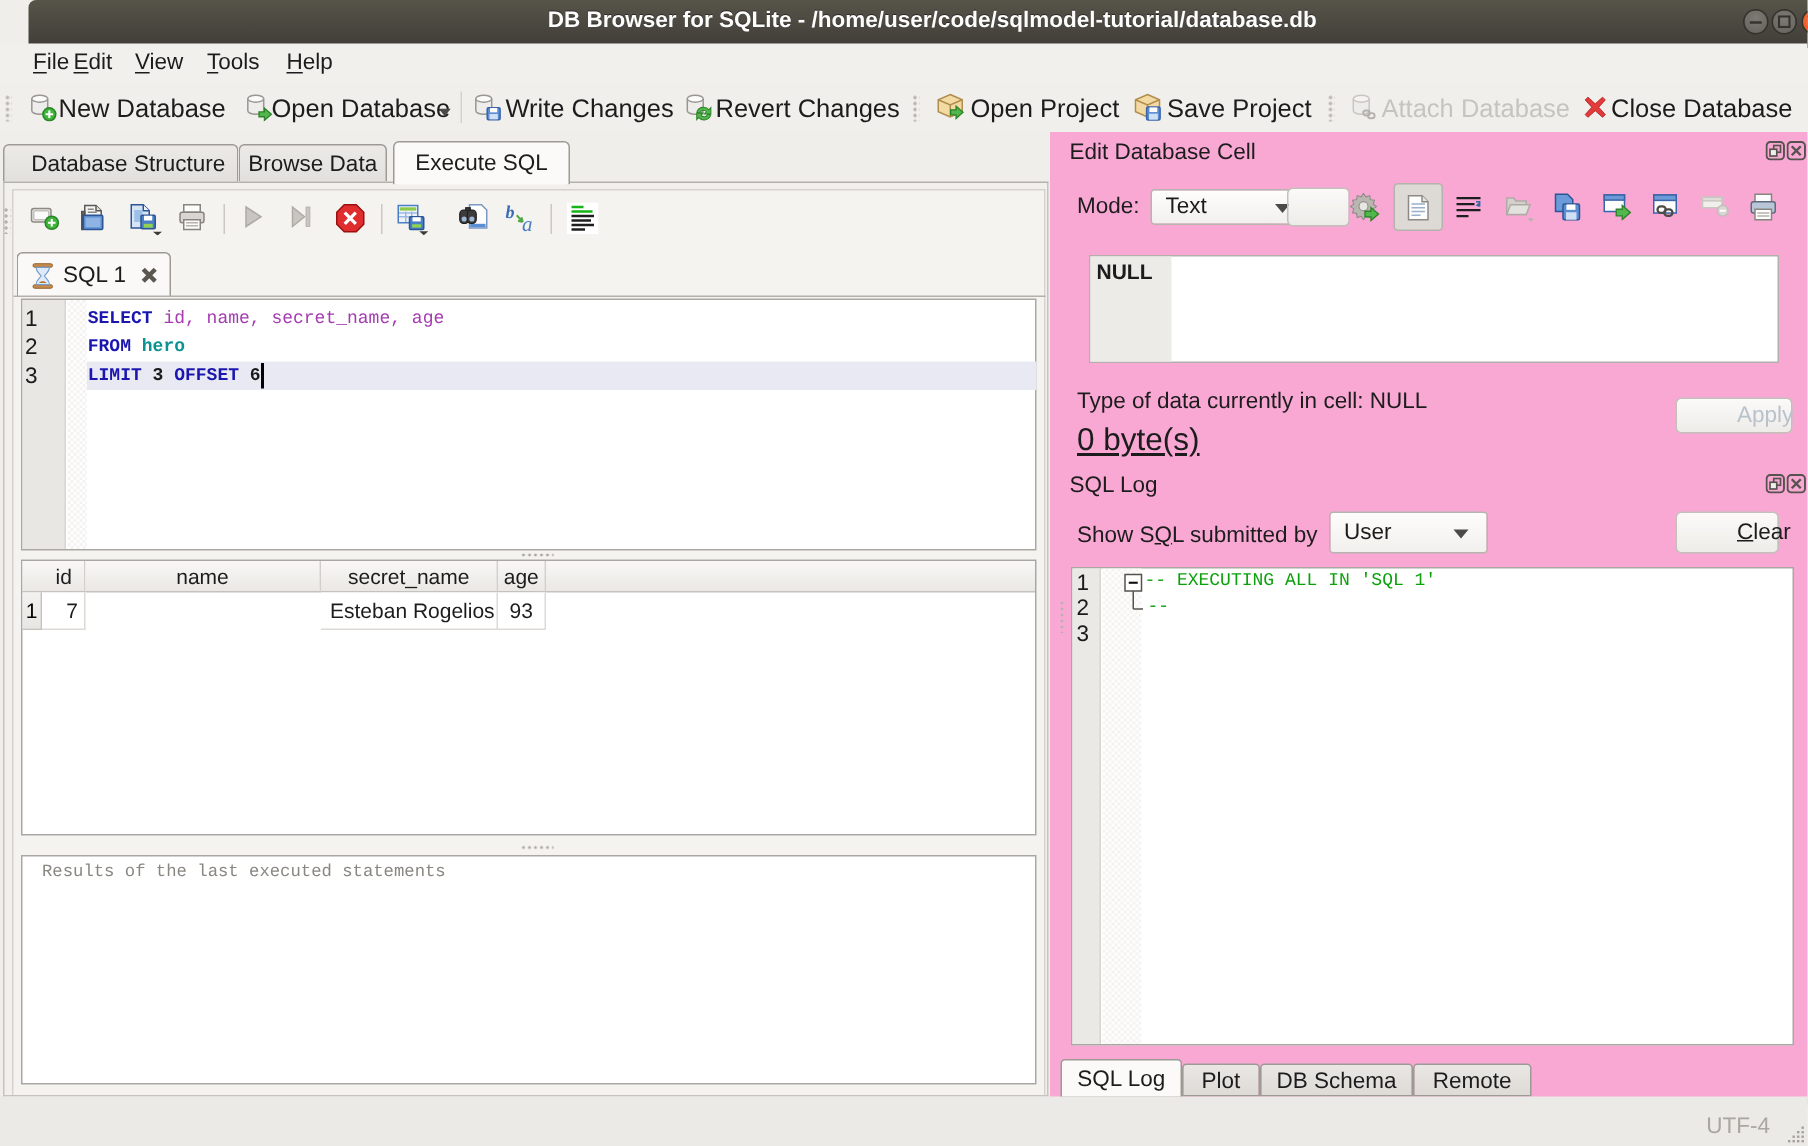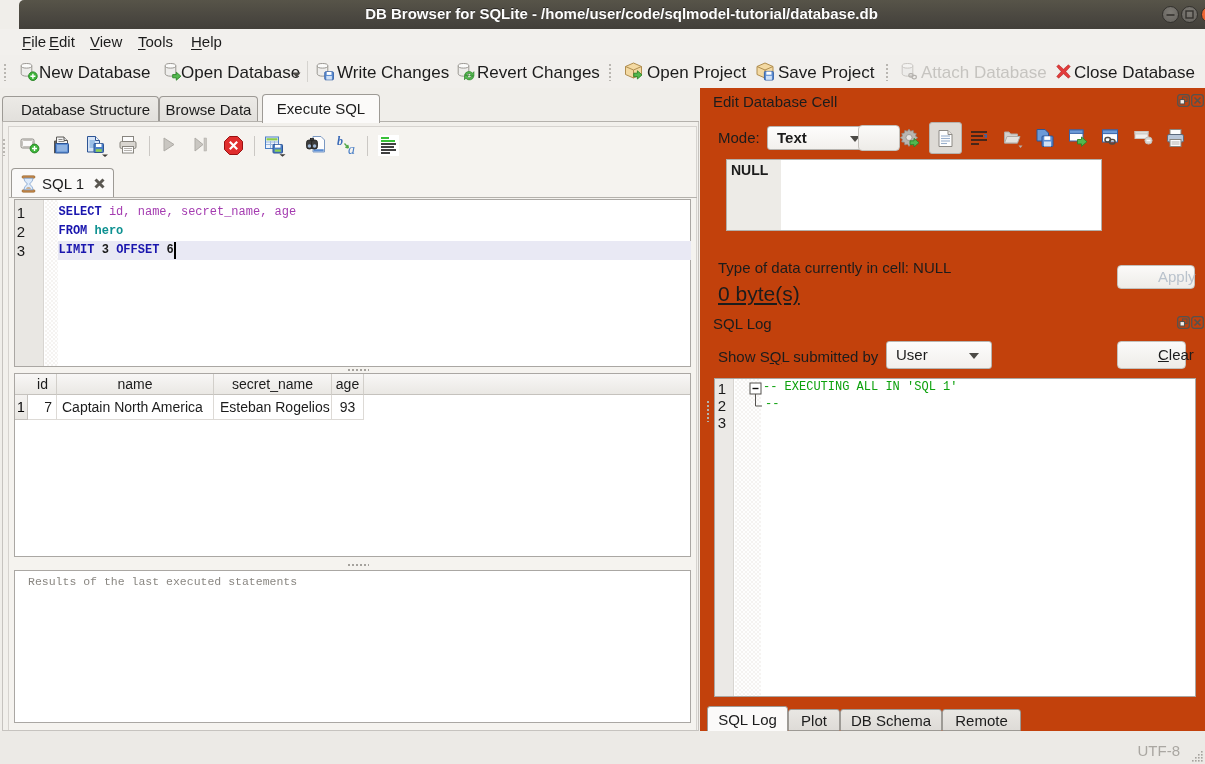--- a/index.html
+++ b/index.html
@@ -81,21 +81,21 @@
 
 .splitdots { position:absolute; width:22px; height:4px;
   background-image:radial-gradient(circle, #a5a29d 0.9px, transparent 1.1px);
   background-size:4px 4px; }
 
 
 #resultsbox { left:5px; top:443px; width:677px; height:153px; }
 #resultsbox div { font-family:"Liberation Mono",monospace; font-size:11.5px; color:#8a8782; padding:4px 0 0 13px; }
 
 
-#rightpanel { left:700px; top:88px; width:505px; height:649px; background:#c2410c; }
+#rightpanel { left:700px; top:88px; width:505px; height:649px; background:#f9a8d4; }
 .docktitle { position:absolute; font-size:15px; color:#1c1c1c; }
 label.frm { position:absolute; font-size:15px; color:#1c1c1c; }
 .combo { position:absolute; background:linear-gradient(#fdfdfc,#f2f0ed); border:1px solid #b7b4b0; border-radius:3px;
   font-size:15px; color:#1c1c1c; }
 .combo .arr { position:absolute; width:0; height:0; border-left:5px solid transparent; border-right:5px solid transparent;
   border-top:6px solid #4c4a46; }
 .btn { position:absolute; background:linear-gradient(#fbfaf9,#eeece8); border:1px solid #c3c0bb; border-radius:4px;
   font-size:15px; text-align:center; color:#1c1c1c;padding-left:40px; }
 #cellicons svg { position:absolute; top:0; }
 
@@ -324,21 +324,20 @@
     <div class="splitdots" style="left:338px; top:241px;"></div>
 
     <div class="whitebox" id="rtable">
       <div class="th" style="left:0; width:42px; padding-left:14px;">id</div>
       <div class="th" style="left:42px; width:157px;">name</div>
       <div class="th" style="left:199px; width:118px;">secret_name</div>
       <div class="th" style="left:317px; width:32px;">age</div>
       <div class="th" style="left:349px; width:326px; border-right:none;"></div>
       <div id="rowhdr">1</div>
       <div class="td" style="left:13px; width:29px; text-align:right; padding-right:4px;">7</div>
-      <div class="td" style="left:42px; width:157px; padding-left:5px;">Captain North America</div>
       <div class="td" style="left:199px; width:118px; padding-left:6px;">Esteban Rogelios</div>
       <div class="td" style="left:317px; width:32px; text-align:center;">93</div>
     </div>
 
     <div class="splitdots" style="left:338px; top:436px;"></div>
 
     <div class="whitebox" id="resultsbox">
       <div>Results of the last executed statements</div>
     </div>
   </div>
@@ -351,21 +350,21 @@
     <rect x="0.7" y="0.7" width="11.6" height="11.6" rx="2.5" fill="none" stroke="#56524e" stroke-width="1.3"></rect>
     <rect x="5.5" y="3" width="4.5" height="4.5" fill="none" stroke="#56524e" stroke-width="1.1"></rect>
     <rect x="3" y="5.5" width="4.5" height="4.5" fill="#f0eeea" stroke="#56524e" stroke-width="1.1"></rect>
   </svg>
   <svg class="abs" style="left:491px;top:6px" width="13" height="13" viewBox="0 0 13 13">
     <rect x="0.7" y="0.7" width="11.6" height="11.6" rx="2.5" fill="none" stroke="#56524e" stroke-width="1.3"></rect>
     <path d="M3.5 3.5 L9.5 9.5 M9.5 3.5 L3.5 9.5" stroke="#56524e" stroke-width="1.6"></path>
   </svg>
 
   <label class="frm" style="left:18px; top:41px;">Mode:</label>
-  <div class="combo" style="left:67px; top:38px; width:103px; height:24px;font-weight:bold;">
+  <div class="combo" style="left:67px; top:38px; width:103px; height:24px;">
       <span style="position:absolute;left:9px;top:2px">Text</span>
       <span class="arr" style="right:9px; top:9px;"></span>
     </div>
   <div class="btn" style="left:158px; top:37px; width:26px; height:26px;">
     <svg width="22" height="22" viewBox="0 0 22 22" style="margin-top:1px">
       <path d="M10 2 l1.6 2.2 2.6 -0.8 0.4 2.7 2.7 0.4 -0.8 2.6 2.2 1.6 -2.2 1.6 0.8 2.6 -2.7 0.4 -0.4 2.7 -2.6 -0.8 -1.6 2.2 -1.6 -2.2 -2.6 0.8 -0.4 -2.7 -2.7 -0.4 0.8 -2.6 -2.2 -1.6 2.2 -1.6 -0.8 -2.6 2.7 -0.4 0.4 -2.7 2.6 0.8 z" fill="#b9b6b1" stroke="#8d8a85" stroke-width="0.7"></path>
       <circle cx="10" cy="10.5" r="3" fill="#e8e6e2" stroke="#8d8a85" stroke-width="0.7"></circle>
       <path d="M11 13.8 h4 v-2.4 l5 4.3 -5 4.3 v-2.4 h-4 z" fill="#52b84e" stroke="#2b8428" stroke-width="0.9"></path>
     </svg>
   </div>
@@ -422,21 +421,21 @@
     </svg>
     <svg style="left:465px; top:4px" width="21" height="20" viewBox="0 0 21 20">
       <rect x="5" y="1.5" width="11" height="5" fill="#fcfcfc" stroke="#88857f"></rect>
       <rect x="2.5" y="6.5" width="16" height="7.5" rx="1.5" fill="#b9c6d8" stroke="#5c6a7c"></rect>
       <rect x="5" y="11.5" width="11" height="7" fill="#fcfcfc" stroke="#88857f"></rect>
       <line x1="6.5" y1="14" x2="14.5" y2="14" stroke="#b5b2ae"></line>
       <line x1="6.5" y1="16" x2="14.5" y2="16" stroke="#b5b2ae"></line>
     </svg>
   </div>
 
-  <div class="whitebox" style="left:26px; top:71px; width:376px; height:72px; border-color:#b3b0ac;">
+  <div class="whitebox" style="left:26px; top:82px; width:460px; height:72px; border-color:#b3b0ac;">
     <div style="position:absolute;left:0;top:0;width:54px;height:100%;background:#edebe7"></div>
     <div style="position:absolute;left:4px;top:2px;font-size:14px;font-weight:bold;color:#1c1c1c">NULL</div>
   </div>
 
   <div class="frm abs" style="left:18px; top:171px; font-size:15px; color:#1c1c1c;">Type of data currently in cell: NULL</div>
   <div class="frm abs" style="left:18px; top:194px; font-size:21px; color:#1c1c1c;text-decoration:underline;">0 byte(s)</div>
   <div class="btn" style="left:417px; top:177px; width:78px; height:24px; color:#b9c2cc; padding-top:2px;">Apply</div>
 
   <div class="docktitle" style="left:13px; top:227px;">SQL Log</div>
   <svg class="abs" style="left:477px;top:228px" width="13" height="13" viewBox="0 0 13 13">
@@ -474,21 +473,21 @@
   </div>
 
   <div class="btab sel" style="left:7px; top:618px; width:81px; height:26px;">SQL Log</div>
   <div class="btab" style="left:88px; top:621px; width:52px; height:22px; padding-top:2px;">Plot</div>
   <div class="btab" style="left:140px; top:621px; width:102px; height:22px; padding-top:2px;">DB Schema</div>
   <div class="btab" style="left:242px; top:621px; width:79px; height:22px; padding-top:2px;">Remote</div>
 </div>
 
 <div class="abs" style="left:706px; top:400px; width:5px; height:22px; background-image:radial-gradient(circle, #b5b2ad 0.9px, transparent 1.1px); background-size:4px 4px;"></div>
 <div class="abs" id="statusbar">
-  <div id="utf8">UTF-8</div>
+  <div id="utf8">UTF-4</div>
   <svg class="abs" style="right:1px; bottom:1px;" width="13" height="13">
     <g fill="#a5a29d">
       <rect x="10" y="1" width="1.6" height="1.6"></rect>
       <rect x="7" y="4" width="1.6" height="1.6"></rect>
         <rect x="10" y="4" width="1.6" height="1.6"></rect>
       <rect x="4" y="7" width="1.6" height="1.6"></rect>
         <rect x="7" y="7" width="1.6" height="1.6"></rect>
         <rect x="10" y="7" width="1.6" height="1.6"></rect>
       <rect x="1" y="10" width="1.6" height="1.6"></rect>
         <rect x="4" y="10" width="1.6" height="1.6"></rect>

